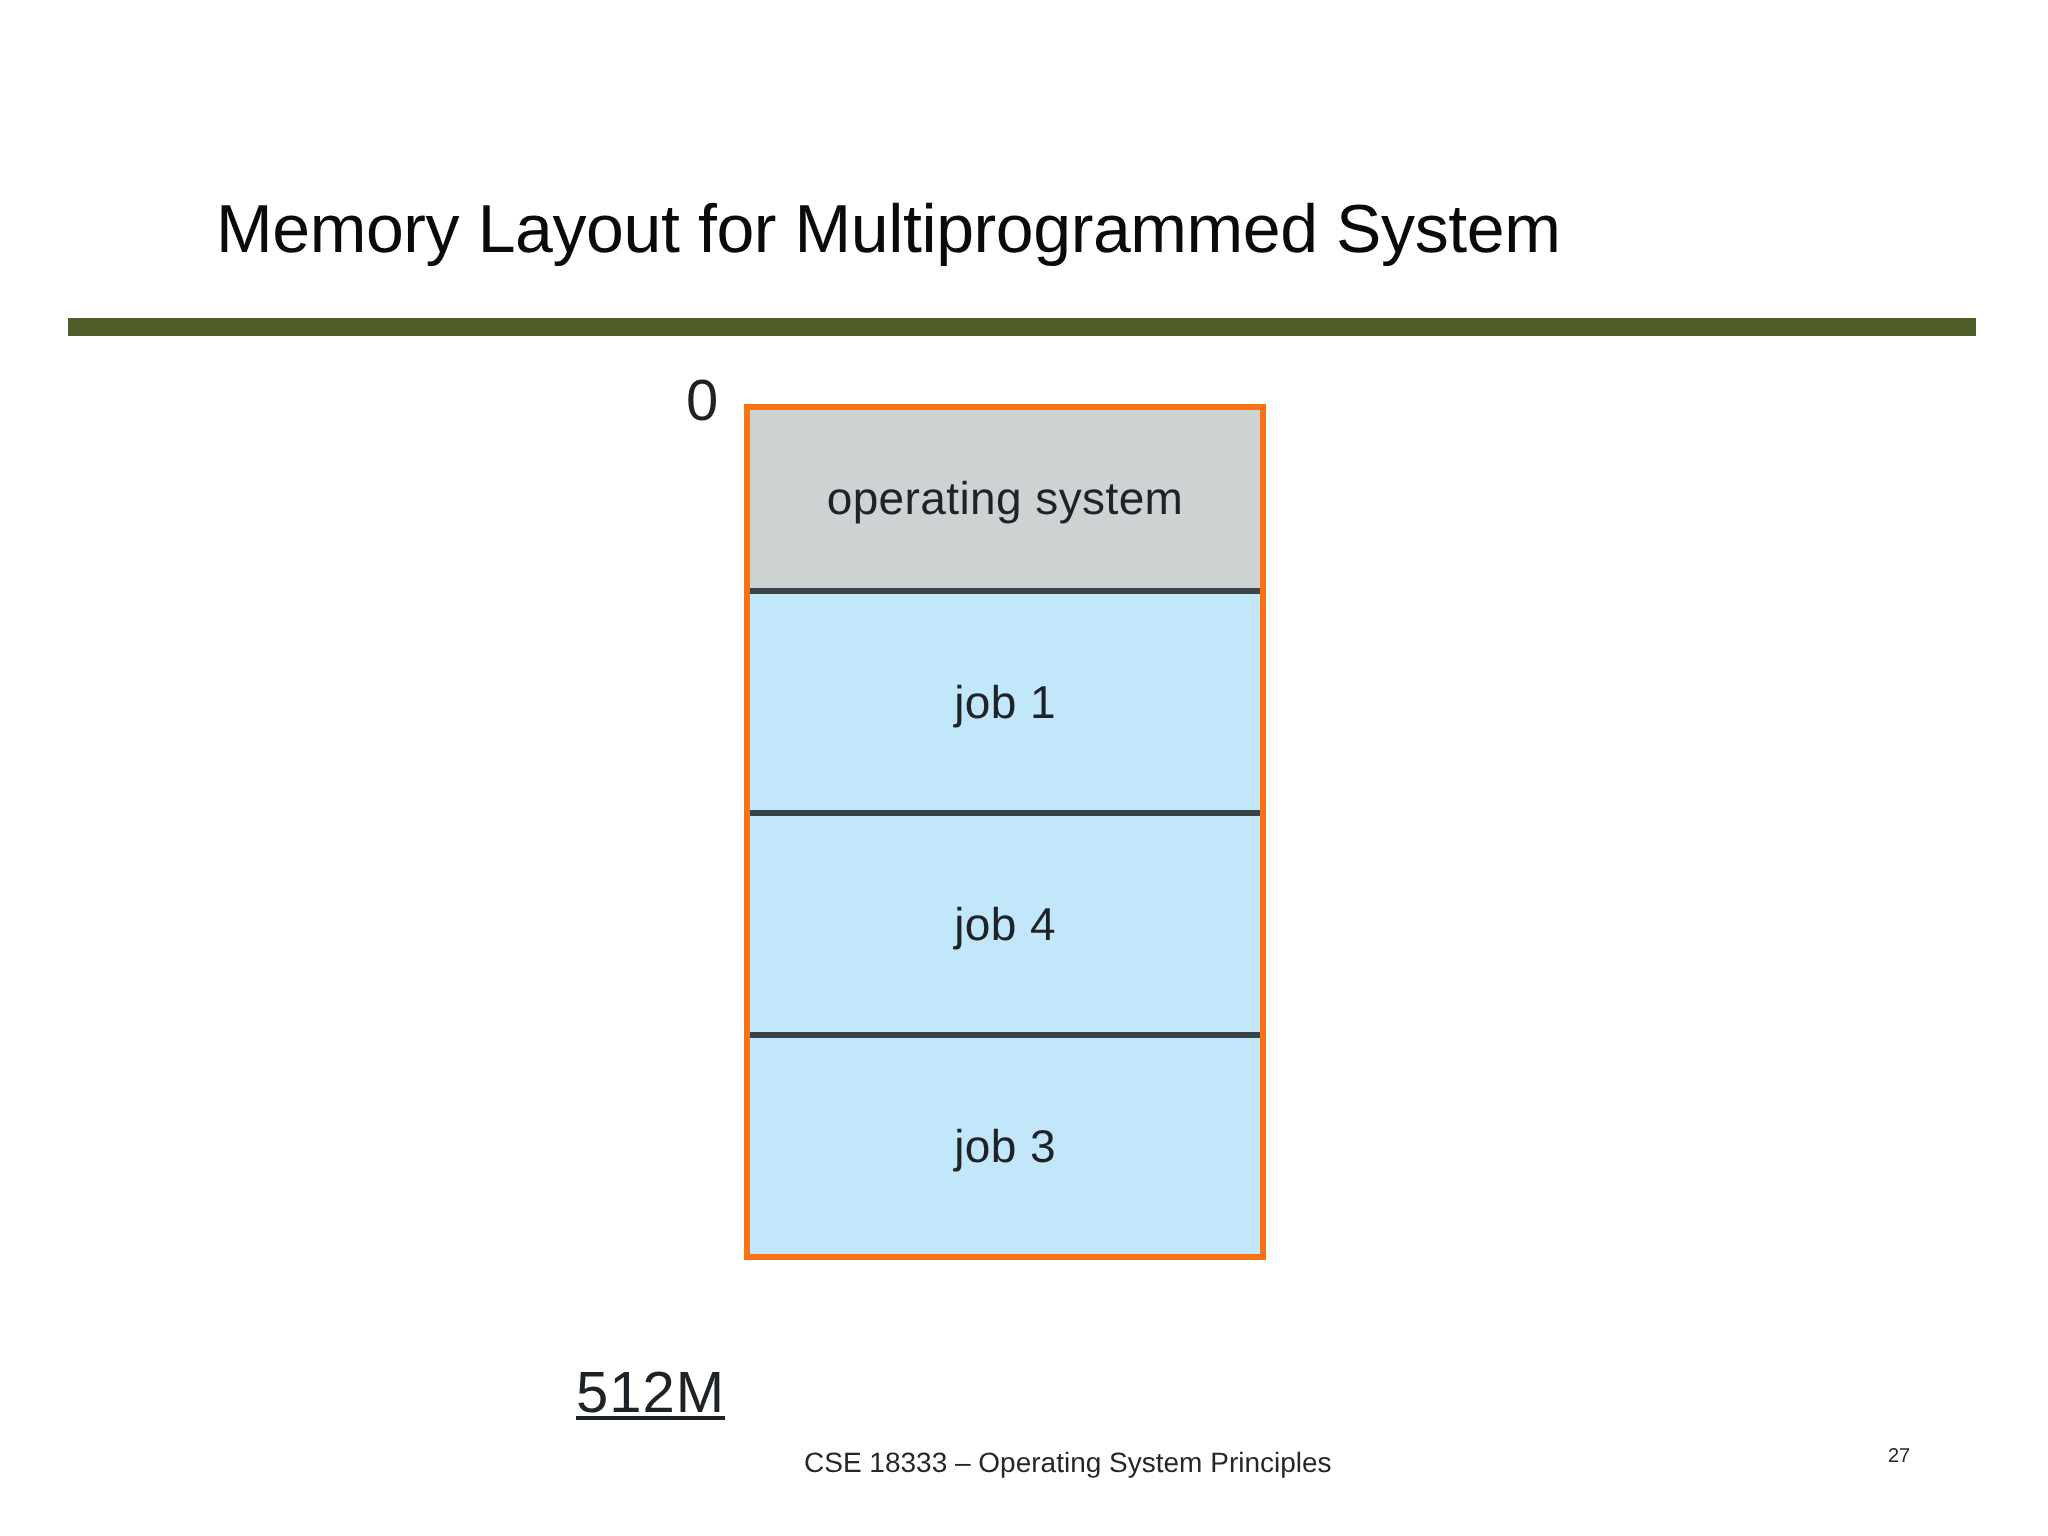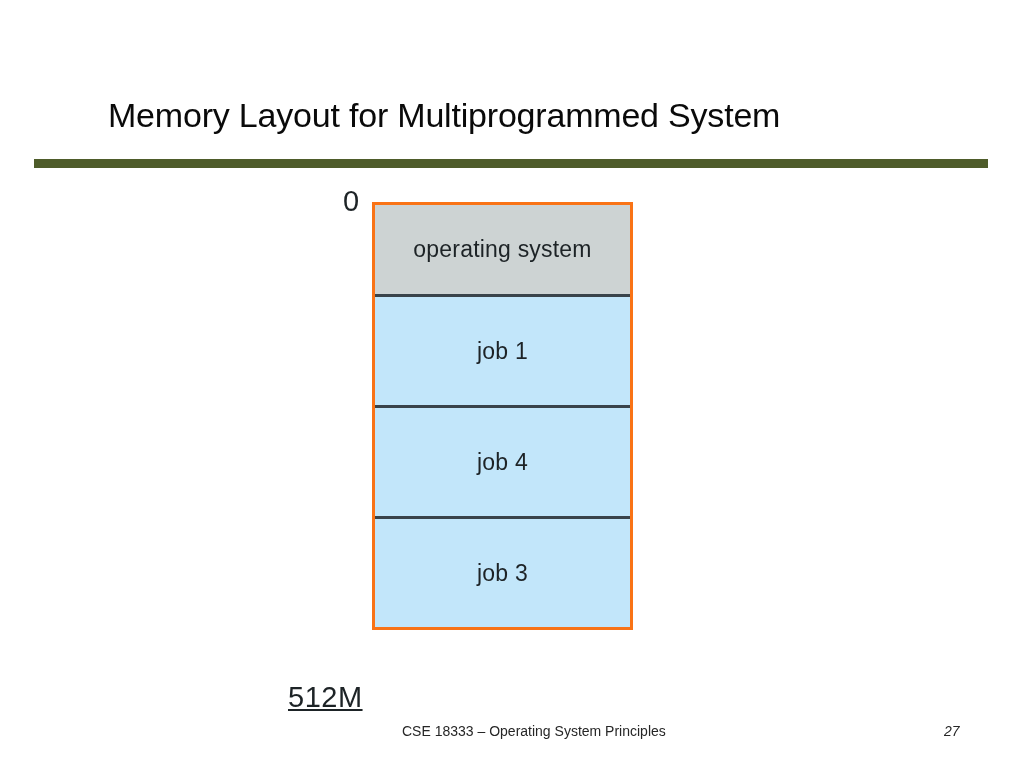--- a/index.html
+++ b/index.html
@@ -108,24 +108,23 @@
     left: 402px;
     top: 723px;
     font-size: 14px;
     color: #262626;
     white-space: nowrap;
   }
   #footer-page {
     position: absolute;
     left: 944px;
     top: 723px;
-    font-size: 14px;
+    font-size: 10px;
     color: #262626;
     white-space: nowrap;
-    font-style: italic;
   }
 </style>
 </head>
 <body>
 
 <h1 id="slide-title">Memory Layout for Multiprogrammed System</h1>
 
 <div id="title-divider"></div>
 
 <div id="memory-diagram">

